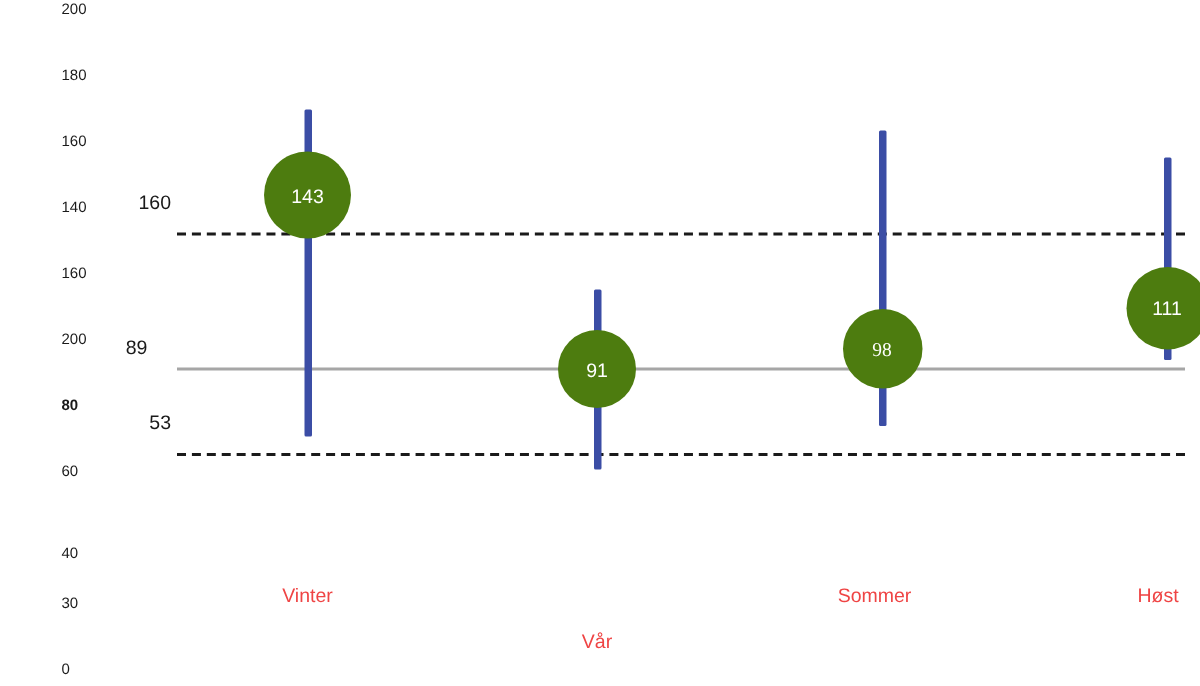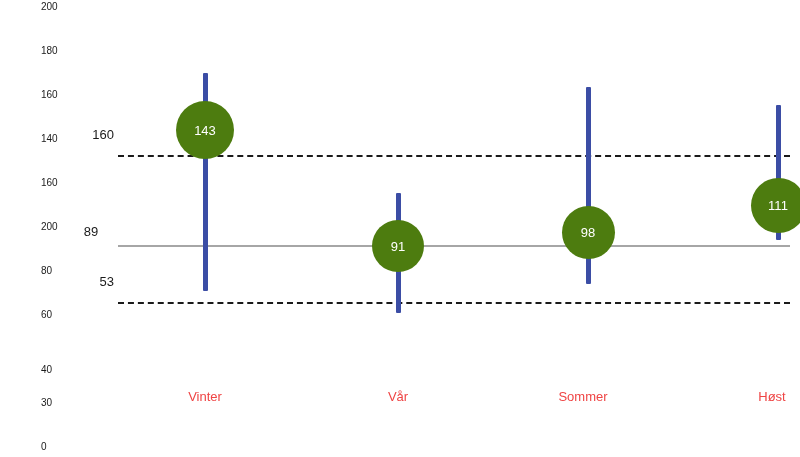--- a/index.html
+++ b/index.html
@@ -88,21 +88,21 @@
 <body>
 
 <div id="chart-root">
 
   <div class="y-tick-label" style="top:2px;">200</div>
   <div class="y-tick-label" style="top:46px;">180</div>
   <div class="y-tick-label" style="top:90px;">160</div>
   <div class="y-tick-label" style="top:134px;">140</div>
   <div class="y-tick-label" style="top:178px;">160</div>
   <div class="y-tick-label" style="top:222px;">200</div>
-  <div class="y-tick-label" style="top:266px;">80</div>
+  <div class="y-tick-label" style="top:266px;font-weight:bold;">80</div>
   <div class="y-tick-label" style="top:310px;">60</div>
   <div class="y-tick-label" style="top:354px;margin-top:11px;">40</div>
   <div class="y-tick-label" style="top:398px;">30</div>
   <div class="y-tick-label" style="top:442px;">0</div>
 
   <div class="ref-line dashed" style="top:155px;"></div>
   <div class="ref-line solid" style="top:245px;"></div>
   <div class="ref-line dashed" style="top:302px;"></div>
 
   <div class="ref-label" style="top:128px; left:68px;">160</div>
@@ -114,26 +114,26 @@
     <div class="value-bubble" style="width:58px; height:58px; left:-29px; top:101px;">143</div>
   </div>
 
   <div class="series-group" style="left:398px;">
     <div class="range-bar" style="top:193px; height:120px;"></div>
     <div class="value-bubble" style="width:52px; height:52px; left:-26px; top:220px;">91</div>
   </div>
 
   <div class="series-group" style="left:588px;">
     <div class="range-bar" style="top:87px; height:197px;"></div>
-    <div class="value-bubble" style="width:53px; height:53px; left:-26.5px; top:206px;">98</div>
+    <div class="value-bubble" style="width:53px; height:53px; left:-26.5px; top:206px;font-family:Liberation Serif, serif;">98</div>
   </div>
 
   <div class="series-group" style="left:778px;">
     <div class="range-bar" style="top:105px; height:135px;"></div>
     <div class="value-bubble" style="width:55px; height:55px; left:-27.5px; top:178px;">111</div>
   </div>
 
   <div class="cat-label" style="left:205px;">Vinter</div>
-  <div class="cat-label" style="left:398px;">Vår</div>
+  <div class="cat-label" style="left:398px;margin-top:31px;">Vår</div>
   <div class="cat-label" style="left:583px;">Sommer</div>
   <div class="cat-label" style="left:772px;">Høst</div>
 
 </div>
 
 </body></html>

